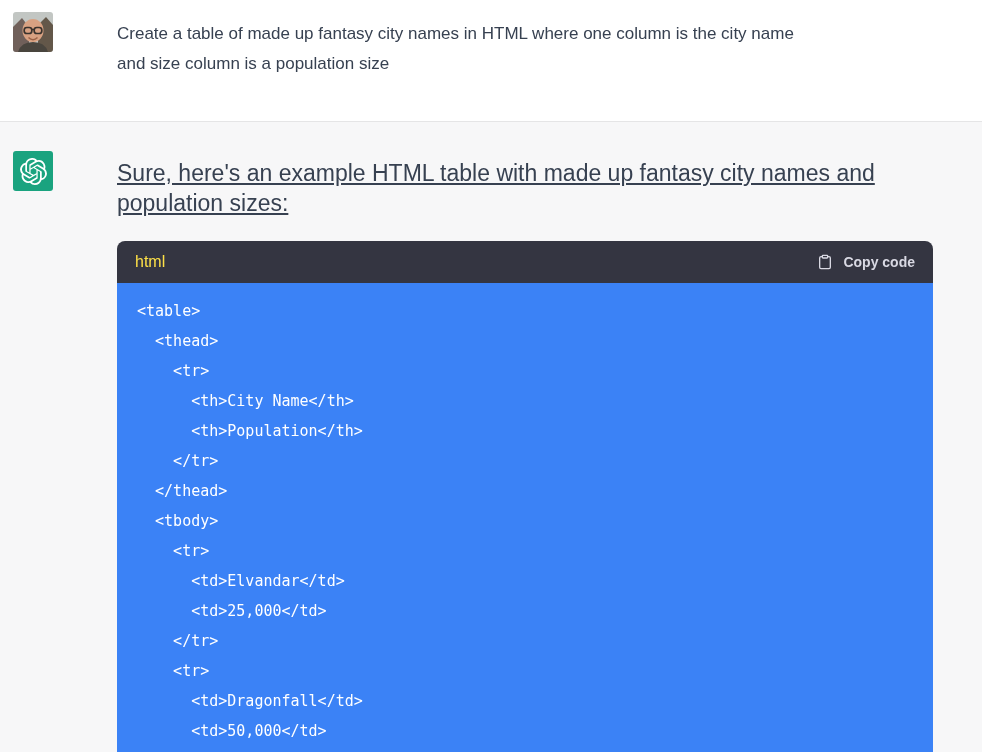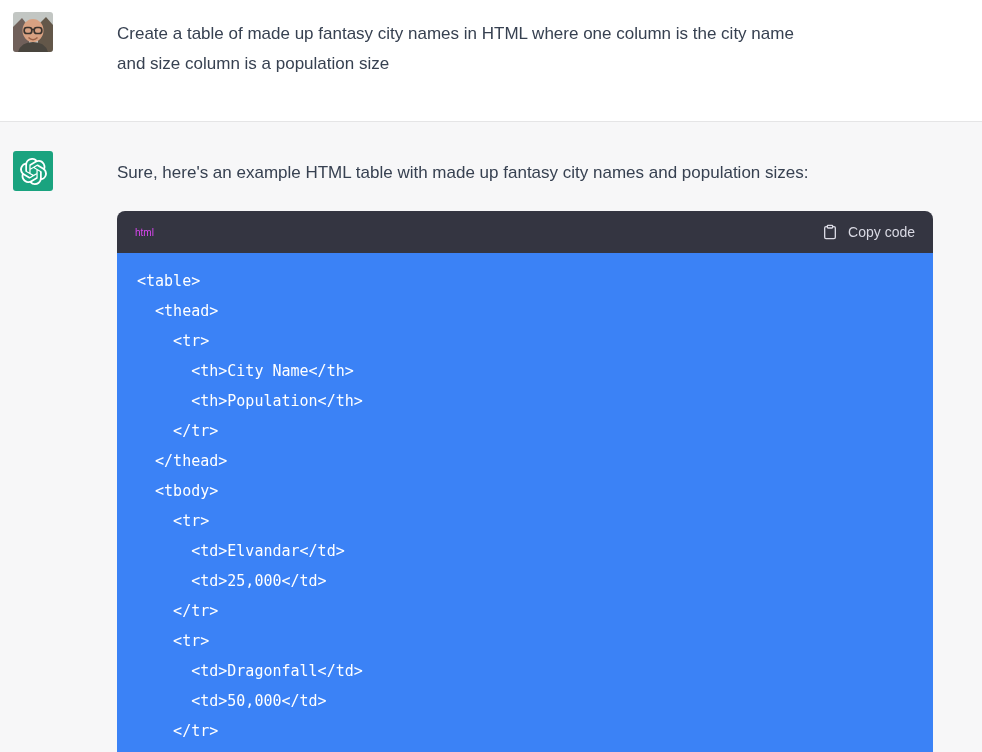--- a/index.html
+++ b/index.html
@@ -44,23 +44,24 @@
   }
   .assistant-avatar {
     background: #1aa37f;
     display: flex;
     align-items: center;
     justify-content: center;
   }
   .content-col { width: 816px; margin-left: 28px; }
   .intro-text {
     padding-top: 7px;
-    font-size: 17px;
+    font-size: 23px;
     line-height: 30px;
     color: #374151;
+    text-decoration: underline;
   }
   .feedback {
     margin-left: 13px;
     padding-top: 10px;
     display: flex;
     gap: 13px;
   }
   .icon-btn {
     background: none; border: none; padding: 0; margin: 0;
     width: 23px; height: 23px;
@@ -74,32 +75,33 @@
   .code-header {
     height: 42px;
     background: #343541;
     border-radius: 8px 8px 0 0;
     display: flex;
     align-items: center;
     justify-content: space-between;
     padding: 0 18px;
   }
   .code-lang {
-    color: #d946ef;
-    font-size: 10px;
+    color: #fde047;
+    font-size: 16px;
   }
   .copy-btn {
     display: flex;
     align-items: flex-end;
     gap: 10px;
     background: none; border: none; padding: 0;
     color: #d9d9e3;
     font-size: 14px;
     font-family: "Liberation Sans", sans-serif;
     cursor: pointer;
+    font-weight: bold;
   }
   .copy-btn svg { display: block; }
   .code-body {
     background: #3b82f6;
     height: 500px;
     overflow: hidden;
   }
   .code-body pre {
     margin: 0;
     padding: 13px 20px;

